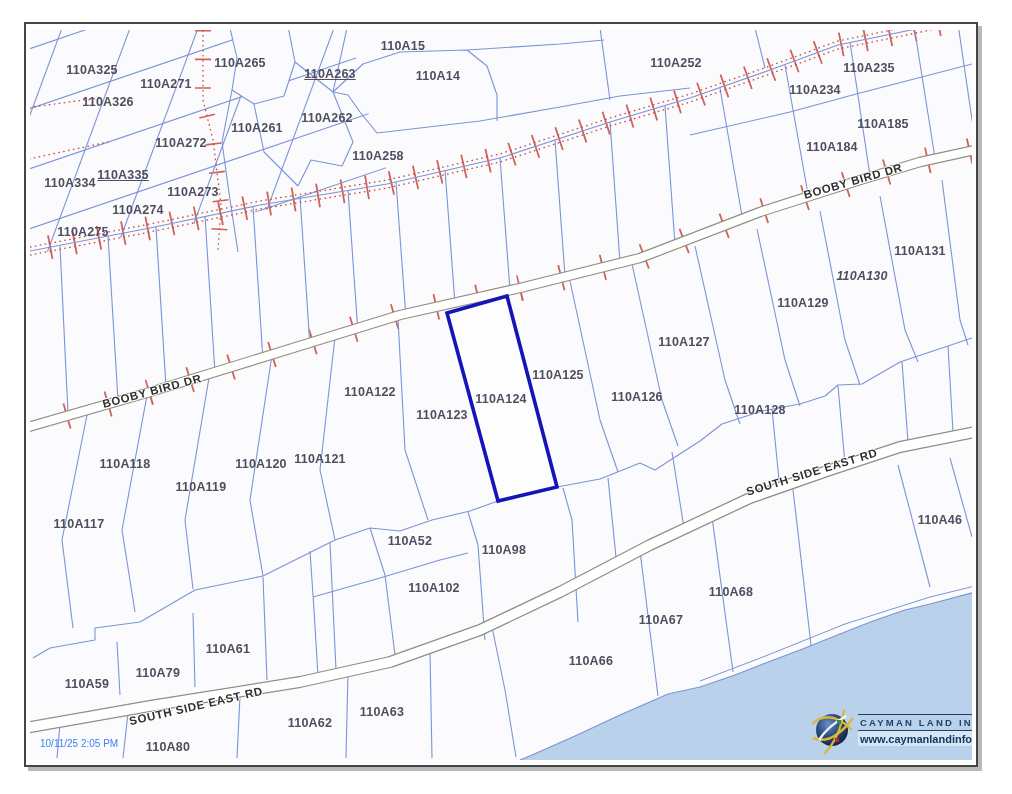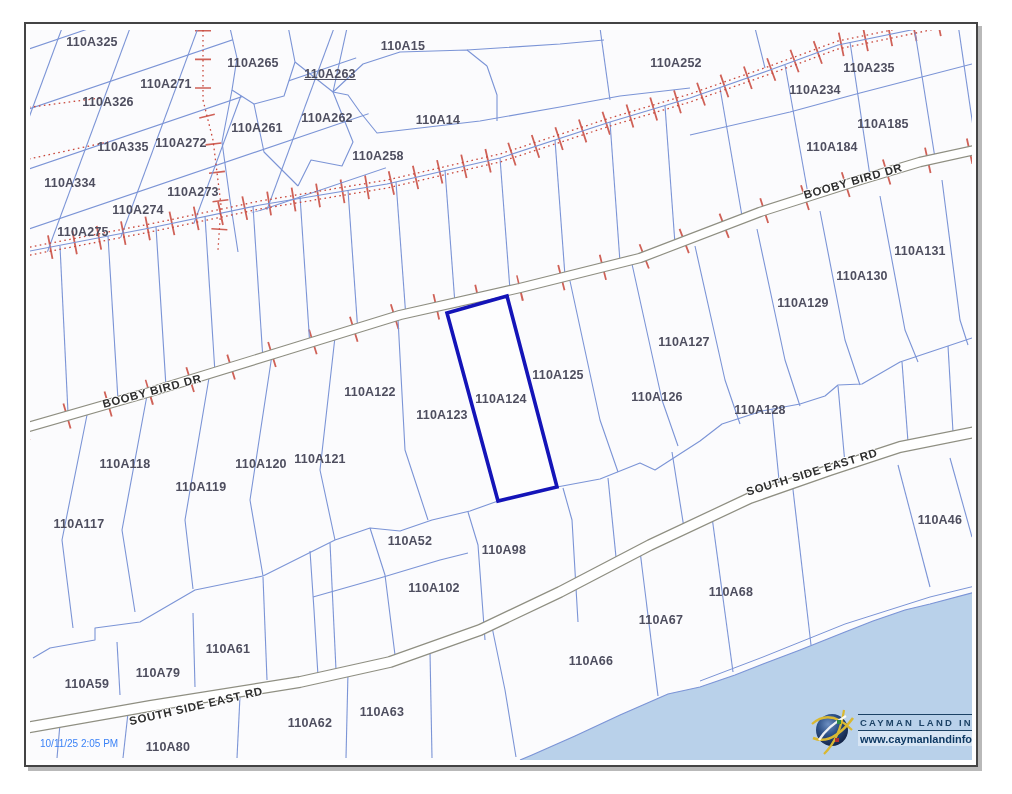--- a/index.html
+++ b/index.html
@@ -192,47 +192,47 @@
       <g>
         <polygon points="520,760 532,755 575,736 620,715 668,694 700,687 735,675 763,664 800,650 845,632 873,621 905,610 930,604 975,592 975,762 520,762" fill="#b9d1ea"></polygon>
         <polyline points="520,760 532,755 575,736 620,715 668,694 700,687 735,675 763,664 800,650 845,632 873,621 905,610 930,604 975,592" fill="none" stroke="#7b94d6" stroke-width="1.2"></polyline>
         <polyline points="700,681 763,657 845,624 930,597 975,586" fill="none" stroke="#7b94d6" stroke-width="1"></polyline>
       </g>
 
       <polygon points="447,313 507,296 557,487 498,501" fill="#fdfdfe" stroke="#1414b8" stroke-width="3.6" stroke-linejoin="miter"></polygon>
     </svg>
 
     <div id="labels">
-        <div class="plabel" style="left: 62px; top: 12px; text-align: right;">110A325</div>
-        <div class="plabel" style="left: 210px; top: 33px; margin-left: 13px;">110A265</div>
+        <div class="plabel" style="left: 62px; top: 40px; text-align: right;">110A325</div>
+        <div class="plabel" style="left: 210px; top: 33px;">110A265</div>
         <div class="plabel" style="left: 300px; top: 44px; text-decoration: underline;">110A263</div>
         <div class="plabel" style="left: 136px; top: 54px;">110A271</div>
         <div class="plabel" style="left: 78px; top: 72px;">110A326</div>
         <div class="plabel" style="left: 297px; top: 88px;">110A262</div>
         <div class="plabel" style="left: 227px; top: 98px;">110A261</div>
         <div class="plabel" style="left: 151px; top: 113px;">110A272</div>
-        <div class="plabel" style="left: 93px; top: 117px;">110A335</div>
+        <div class="plabel" style="left: 93px; top: 145px; text-decoration: underline;">110A335</div>
         <div class="plabel" style="left: 40px; top: 153px;">110A334</div>
         <div class="plabel" style="left: 163px; top: 162px;">110A273</div>
         <div class="plabel" style="left: 108px; top: 180px;">110A274</div>
         <div class="plabel" style="left: 53px; top: 202px;">110A275</div>
         <div class="plabel" style="left: 373px; top: 16px;">110A15</div>
-        <div class="plabel" style="left: 408px; top: 46px; margin-top: 44px;">110A14</div>
+        <div class="plabel" style="left: 408px; top: 46px;">110A14</div>
         <div class="plabel" style="left: 348px; top: 126px;">110A258</div>
         <div class="plabel" style="left: 646px; top: 33px;">110A252</div>
         <div class="plabel" style="left: 839px; top: 38px;">110A235</div>
         <div class="plabel" style="left: 785px; top: 60px;">110A234</div>
         <div class="plabel" style="left: 853px; top: 94px;">110A185</div>
         <div class="plabel" style="left: 802px; top: 117px;">110A184</div>
         <div class="plabel" style="left: 890px; top: 221px;">110A131</div>
-        <div class="plabel" style="left: 832px; top: 246px;">110A130</div>
+        <div class="plabel" style="left: 832px; top: 246px; font-style: italic;">110A130</div>
         <div class="plabel" style="left: 773px; top: 273px;">110A129</div>
         <div class="plabel" style="left: 730px; top: 352px; margin-top: 28px;">110A128</div>
         <div class="plabel" style="left: 654px; top: 312px;">110A127</div>
-        <div class="plabel" style="left: 607px; top: 367px; margin-left: 20px;">110A126</div>
+        <div class="plabel" style="left: 607px; top: 367px;">110A126</div>
         <div class="plabel" style="left: 528px; top: 345px;">110A125</div>
         <div class="plabel" style="left: 471px; top: 369px;">110A124</div>
         <div class="plabel" style="left: 412px; top: 385px;">110A123</div>
         <div class="plabel" style="left: 340px; top: 362px;">110A122</div>
         <div class="plabel" style="left: 290px; top: 421px; margin-top: 8px;">110A121</div>
         <div class="plabel" style="left: 231px; top: 434px;">110A120</div>
         <div class="plabel" style="left: 171px; top: 457px;">110A119</div>
         <div class="plabel" style="left: 95px; top: 434px;">110A118</div>
         <div class="plabel" style="left: 49px; top: 494px;">110A117</div>
         <div class="plabel" style="left: 380px; top: 511px;">110A52</div>

